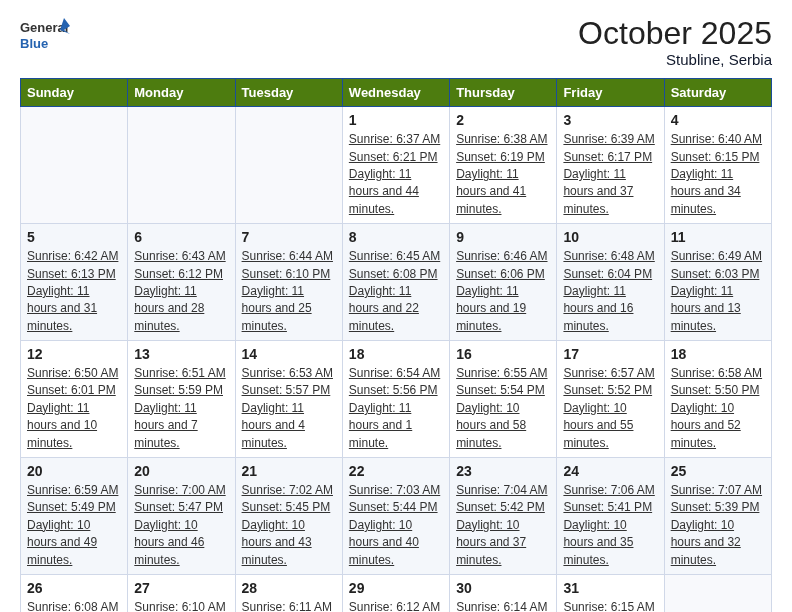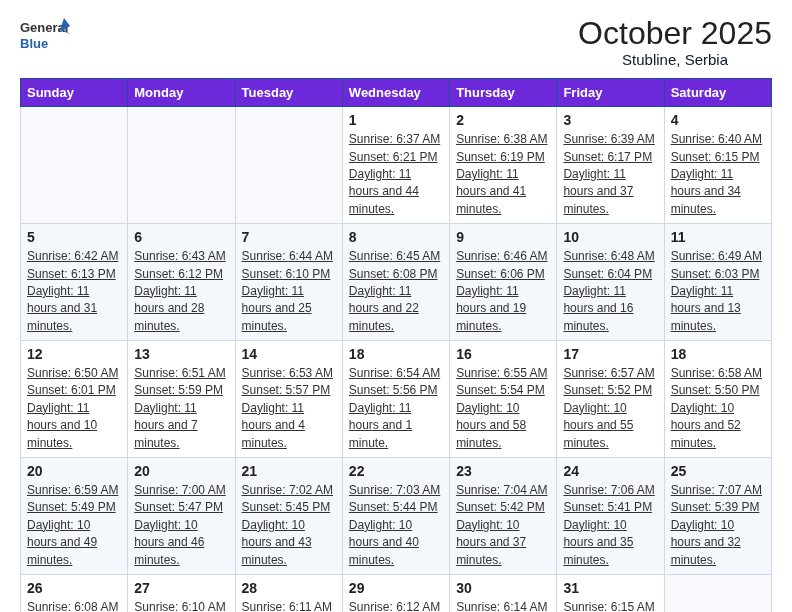--- a/index.html
+++ b/index.html
@@ -18,39 +18,39 @@
       align-items: flex-start;
       justify-content: space-between;
       margin-bottom: 10px;
     }
     .logo {
       display: flex;
       align-items: center;
       gap: 4px;
     }
     .title-block {
-      text-align: center;
+      text-align: right;
     }
     .month-title {
       font-size: 32px;
       font-weight: normal;
       color: #222;
       line-height: 1.1;
     }
     .location {
       font-size: 15px;
       color: #0f172a;
     }
     table {
       width: 100%;
       border-collapse: collapse;
       table-layout: fixed;
     }
     thead tr th {
-      background-color: #6d28d9;
+      background-color: #4d7c0f;
       color: #fff;
       font-size: 13px;
       font-weight: bold;
       padding: 6px 6px;
       text-align: left;
       border: 1px solid #1a4d99;
     }
     tbody tr {
       vertical-align: top;
     }

